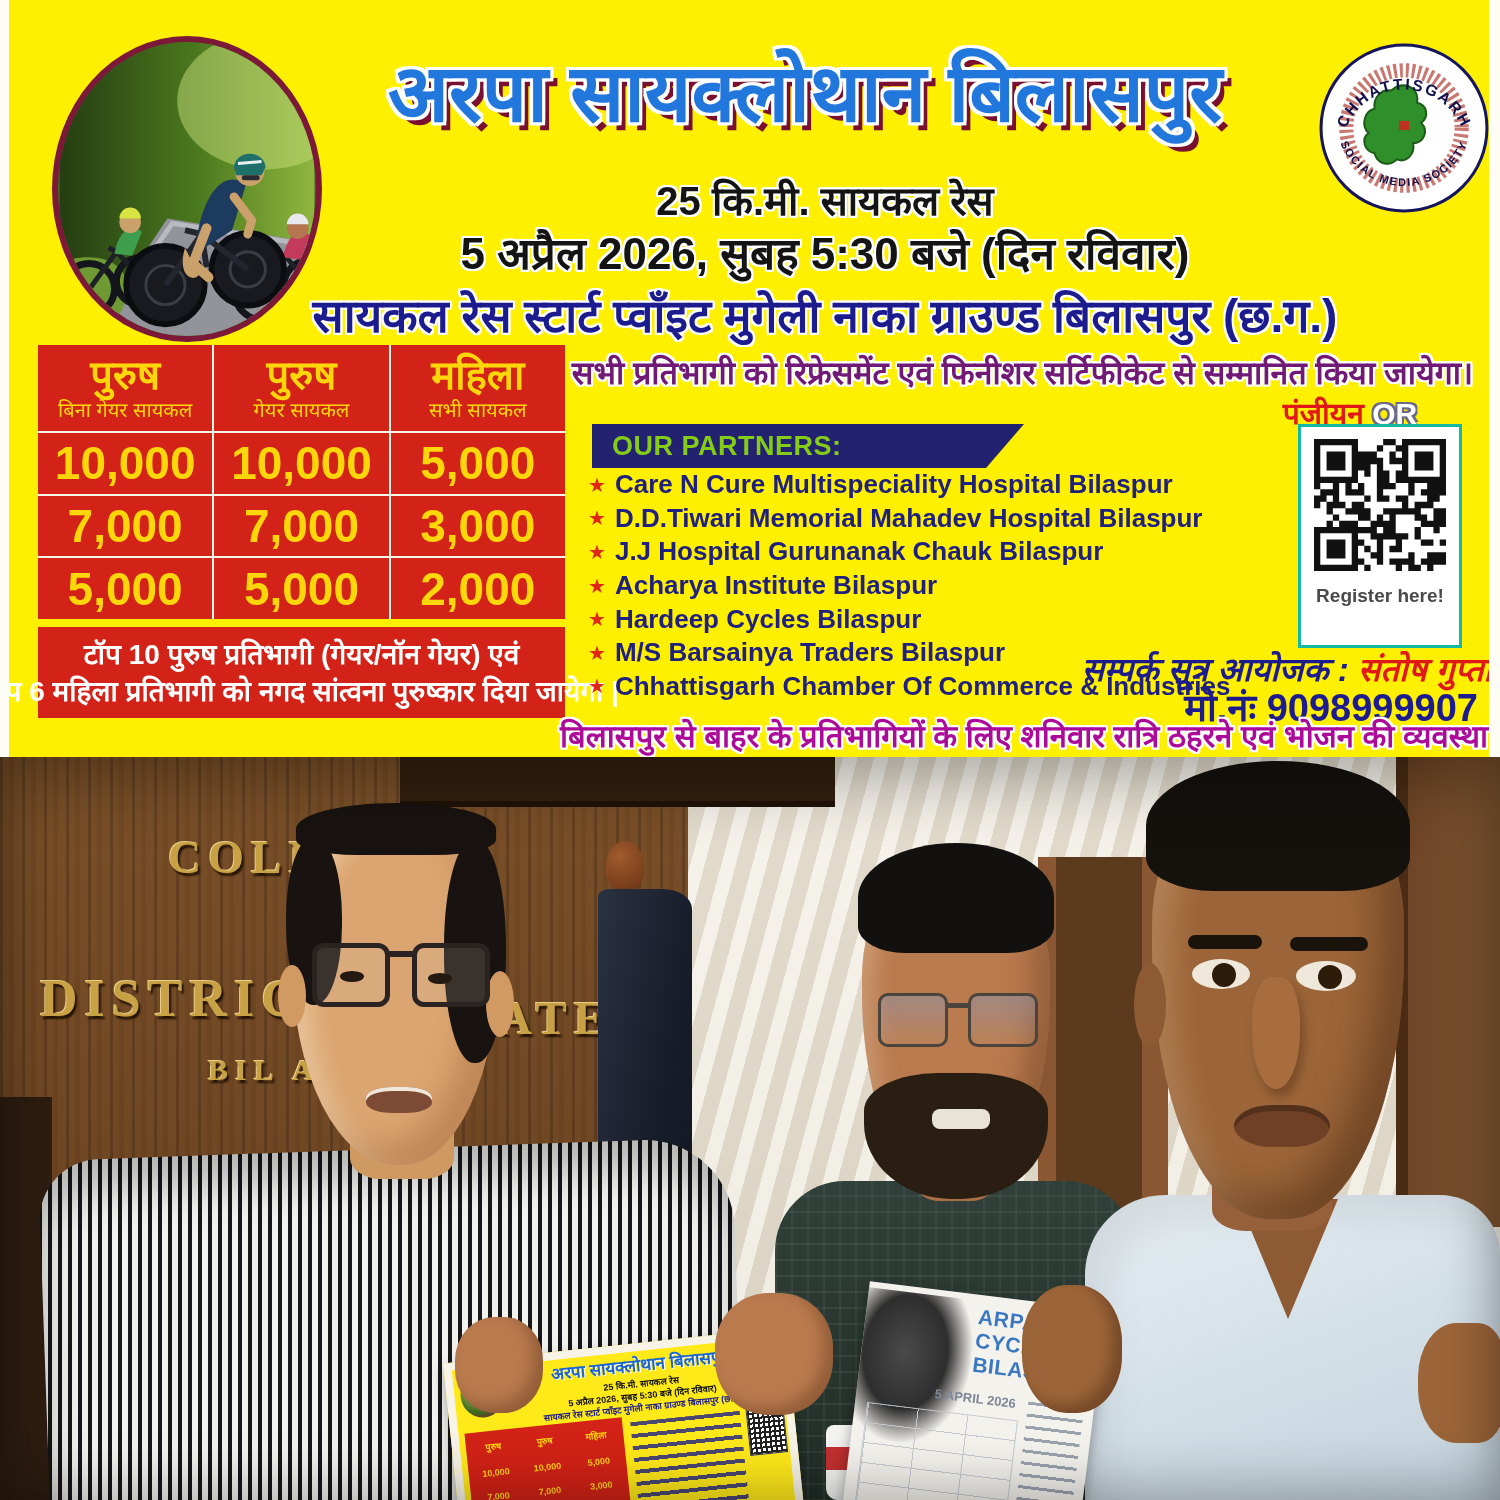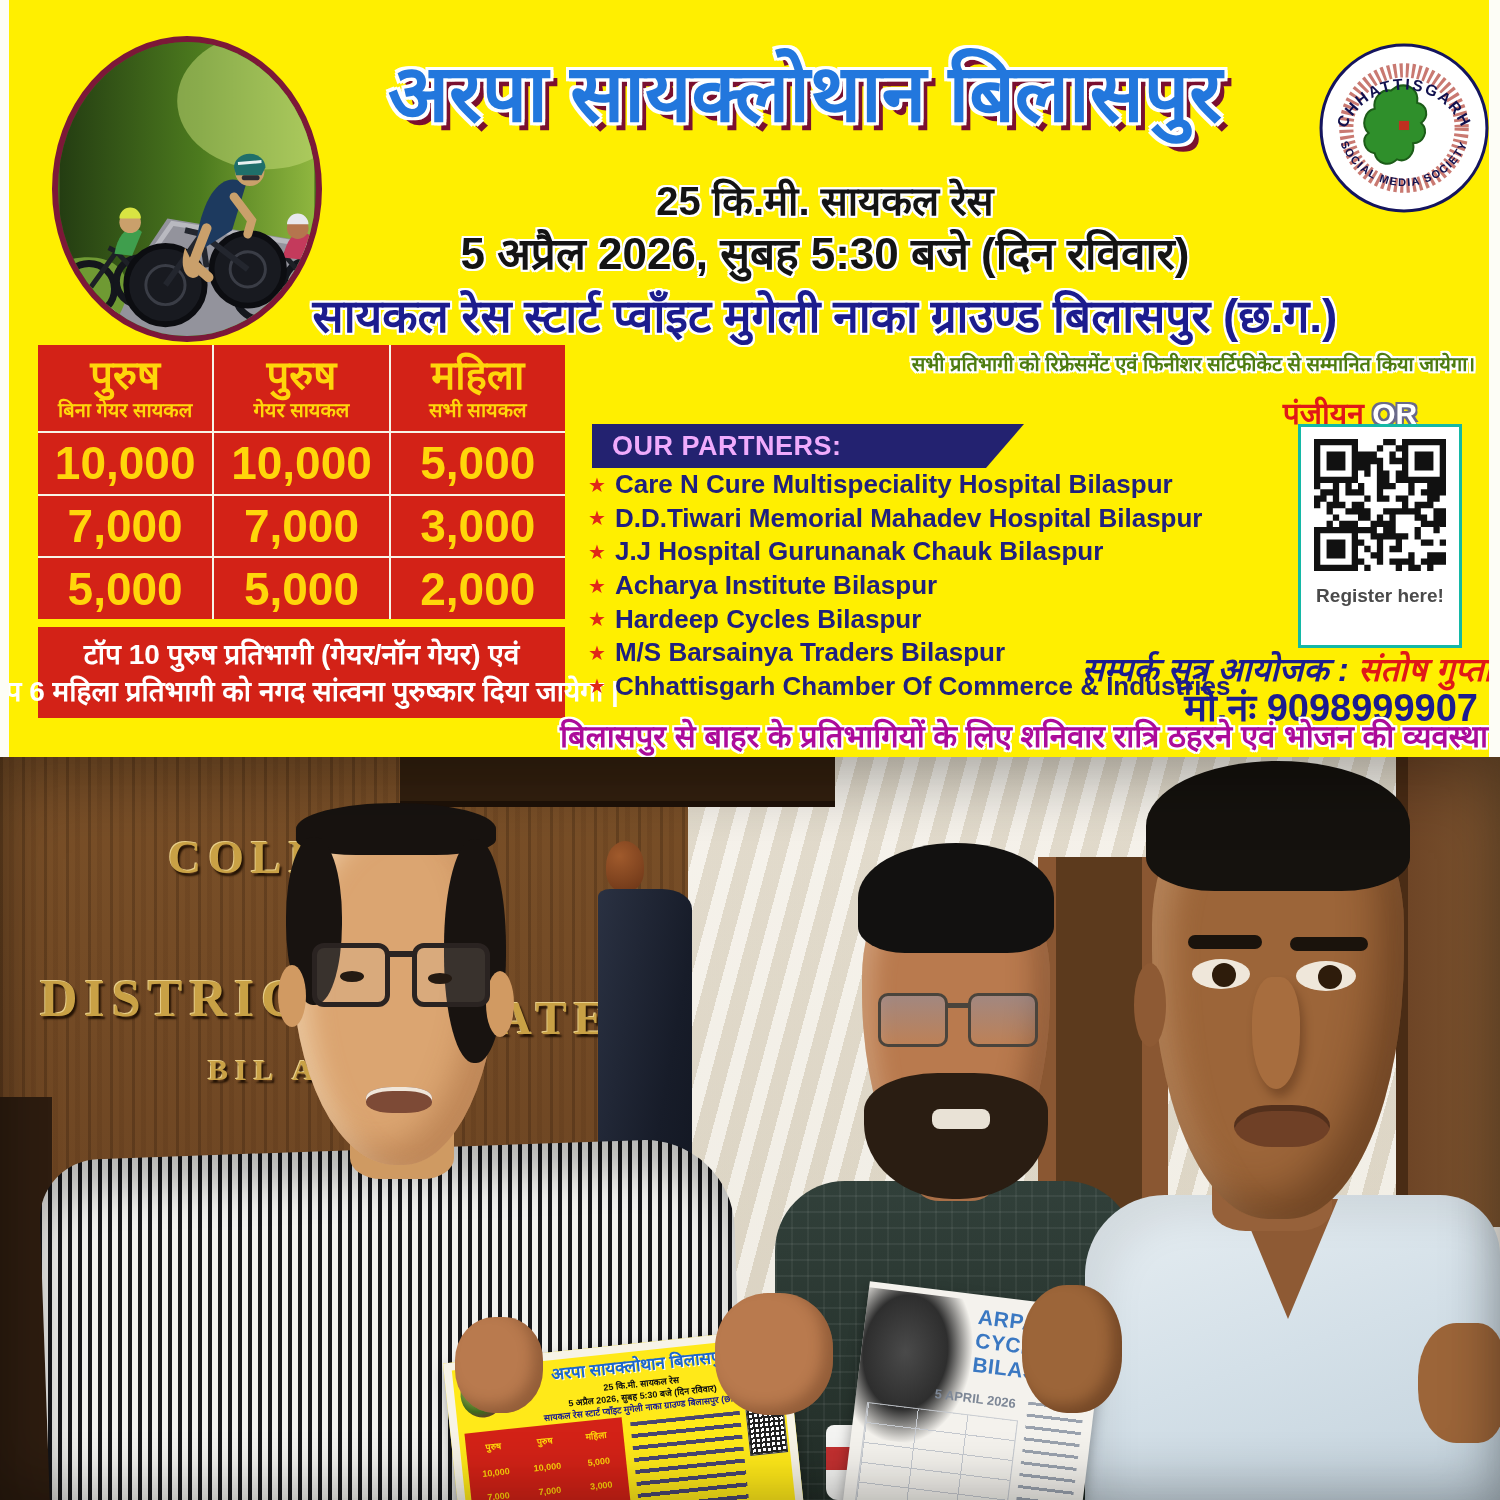--- a/index.html
+++ b/index.html
@@ -26,36 +26,36 @@
   .sub3{position:absolute;left:250px;top:283px;width:1150px;text-align:center;
     font-size:46px;font-weight:700;color:#1c1c8e;white-space:nowrap;}
   .logo-badge{position:absolute;left:1318px;top:40px;width:172px;height:176px;}
   .logo-badge svg{display:block;width:100%;height:100%;}
   
   .prize-table{position:absolute;left:38px;top:345px;width:527px;height:274px;
     display:grid;grid-template-columns:1fr 1fr 1fr;grid-template-rows:86px 1fr 1fr 1fr;
     gap:2px;background:#f8f4e8;}
   .pt-cell{background:#d32217;display:flex;flex-direction:column;align-items:center;justify-content:center;}
   .pt-head .pt-title{font-size:40px;font-weight:700;color:#ffd60a;line-height:1.05;}
-  .pt-head .pt-sub{font-size:20px;font-weight:700;color:#ffd60a;}
+  .pt-head .pt-sub{font-size:20px;font-weight:400;color:#ffd60a;}
   .pt-val{font-size:46px;font-weight:700;color:#ffd60a;}
   .note-box{position:absolute;left:38px;top:627px;width:527px;height:91px;background:#d32217;
     display:flex;flex-direction:column;align-items:center;justify-content:center;}
   .note-box div{color:#fff;font-weight:700;font-size:28px;line-height:37px;white-space:nowrap;}
-  .refresh-line{position:absolute;left:570px;top:350px;width:905px;text-align:right;
-    font-size:20px;font-weight:700;color:#4d7c0f;white-space:nowrap;}
+  .refresh-line{position:absolute;left:570px;top:350px;width:905px;text-align:center;
+    font-size:32px;font-weight:700;color:#701a75;white-space:nowrap;}
   .qr-title{position:absolute;left:1230px;top:392px;width:240px;text-align:center;
     font-size:30px;font-weight:700;}
   .qr-title .h{color:#e01818;}
   .qr-title .e{color:#ffffff;text-shadow:-2px -2px 0 #6a6a8a,2px -2px 0 #6a6a8a,
     -2px 2px 0 #6a6a8a,2px 2px 0 #6a6a8a;}
   .partners-banner{position:absolute;left:592px;top:424px;width:432px;height:44px;background:#232270;
     clip-path:polygon(0 0,100% 0,calc(100% - 38px) 100%,0 100%);
     display:flex;align-items:center;padding-left:20px;box-sizing:border-box;}
-  .partners-banner span{color:#f0abfc;font-weight:700;font-size:27px;letter-spacing:.5px;}
+  .partners-banner span{color:#84cc16;font-weight:700;font-size:27px;letter-spacing:.5px;}
   .partners-list{position:absolute;left:588px;top:468px;width:560px;list-style:none;margin:0;padding:0;}
   .partners-list li{height:33.6px;display:flex;align-items:center;white-space:nowrap;}
   .partners-list .star{color:#e02818;font-size:20px;margin-right:9px;}
   .partners-list .pname{color:#20207e;font-weight:700;font-size:26px;}
   .fee-box{position:absolute;left:1138px;top:436px;width:166px;height:124px;border-radius:18px;
     background:linear-gradient(180deg,#8ec2ec 0%,#2a6cb8 28%,#123f8a 100%);
     box-shadow:inset 0 0 0 2px rgba(255,255,255,.45);
     display:flex;flex-direction:column;align-items:center;justify-content:center;}
   .fee-box .ft{color:#ffd908;font-weight:700;font-size:28px;line-height:34px;white-space:nowrap;
     text-shadow:1px 1px 0 #4a1010;}

